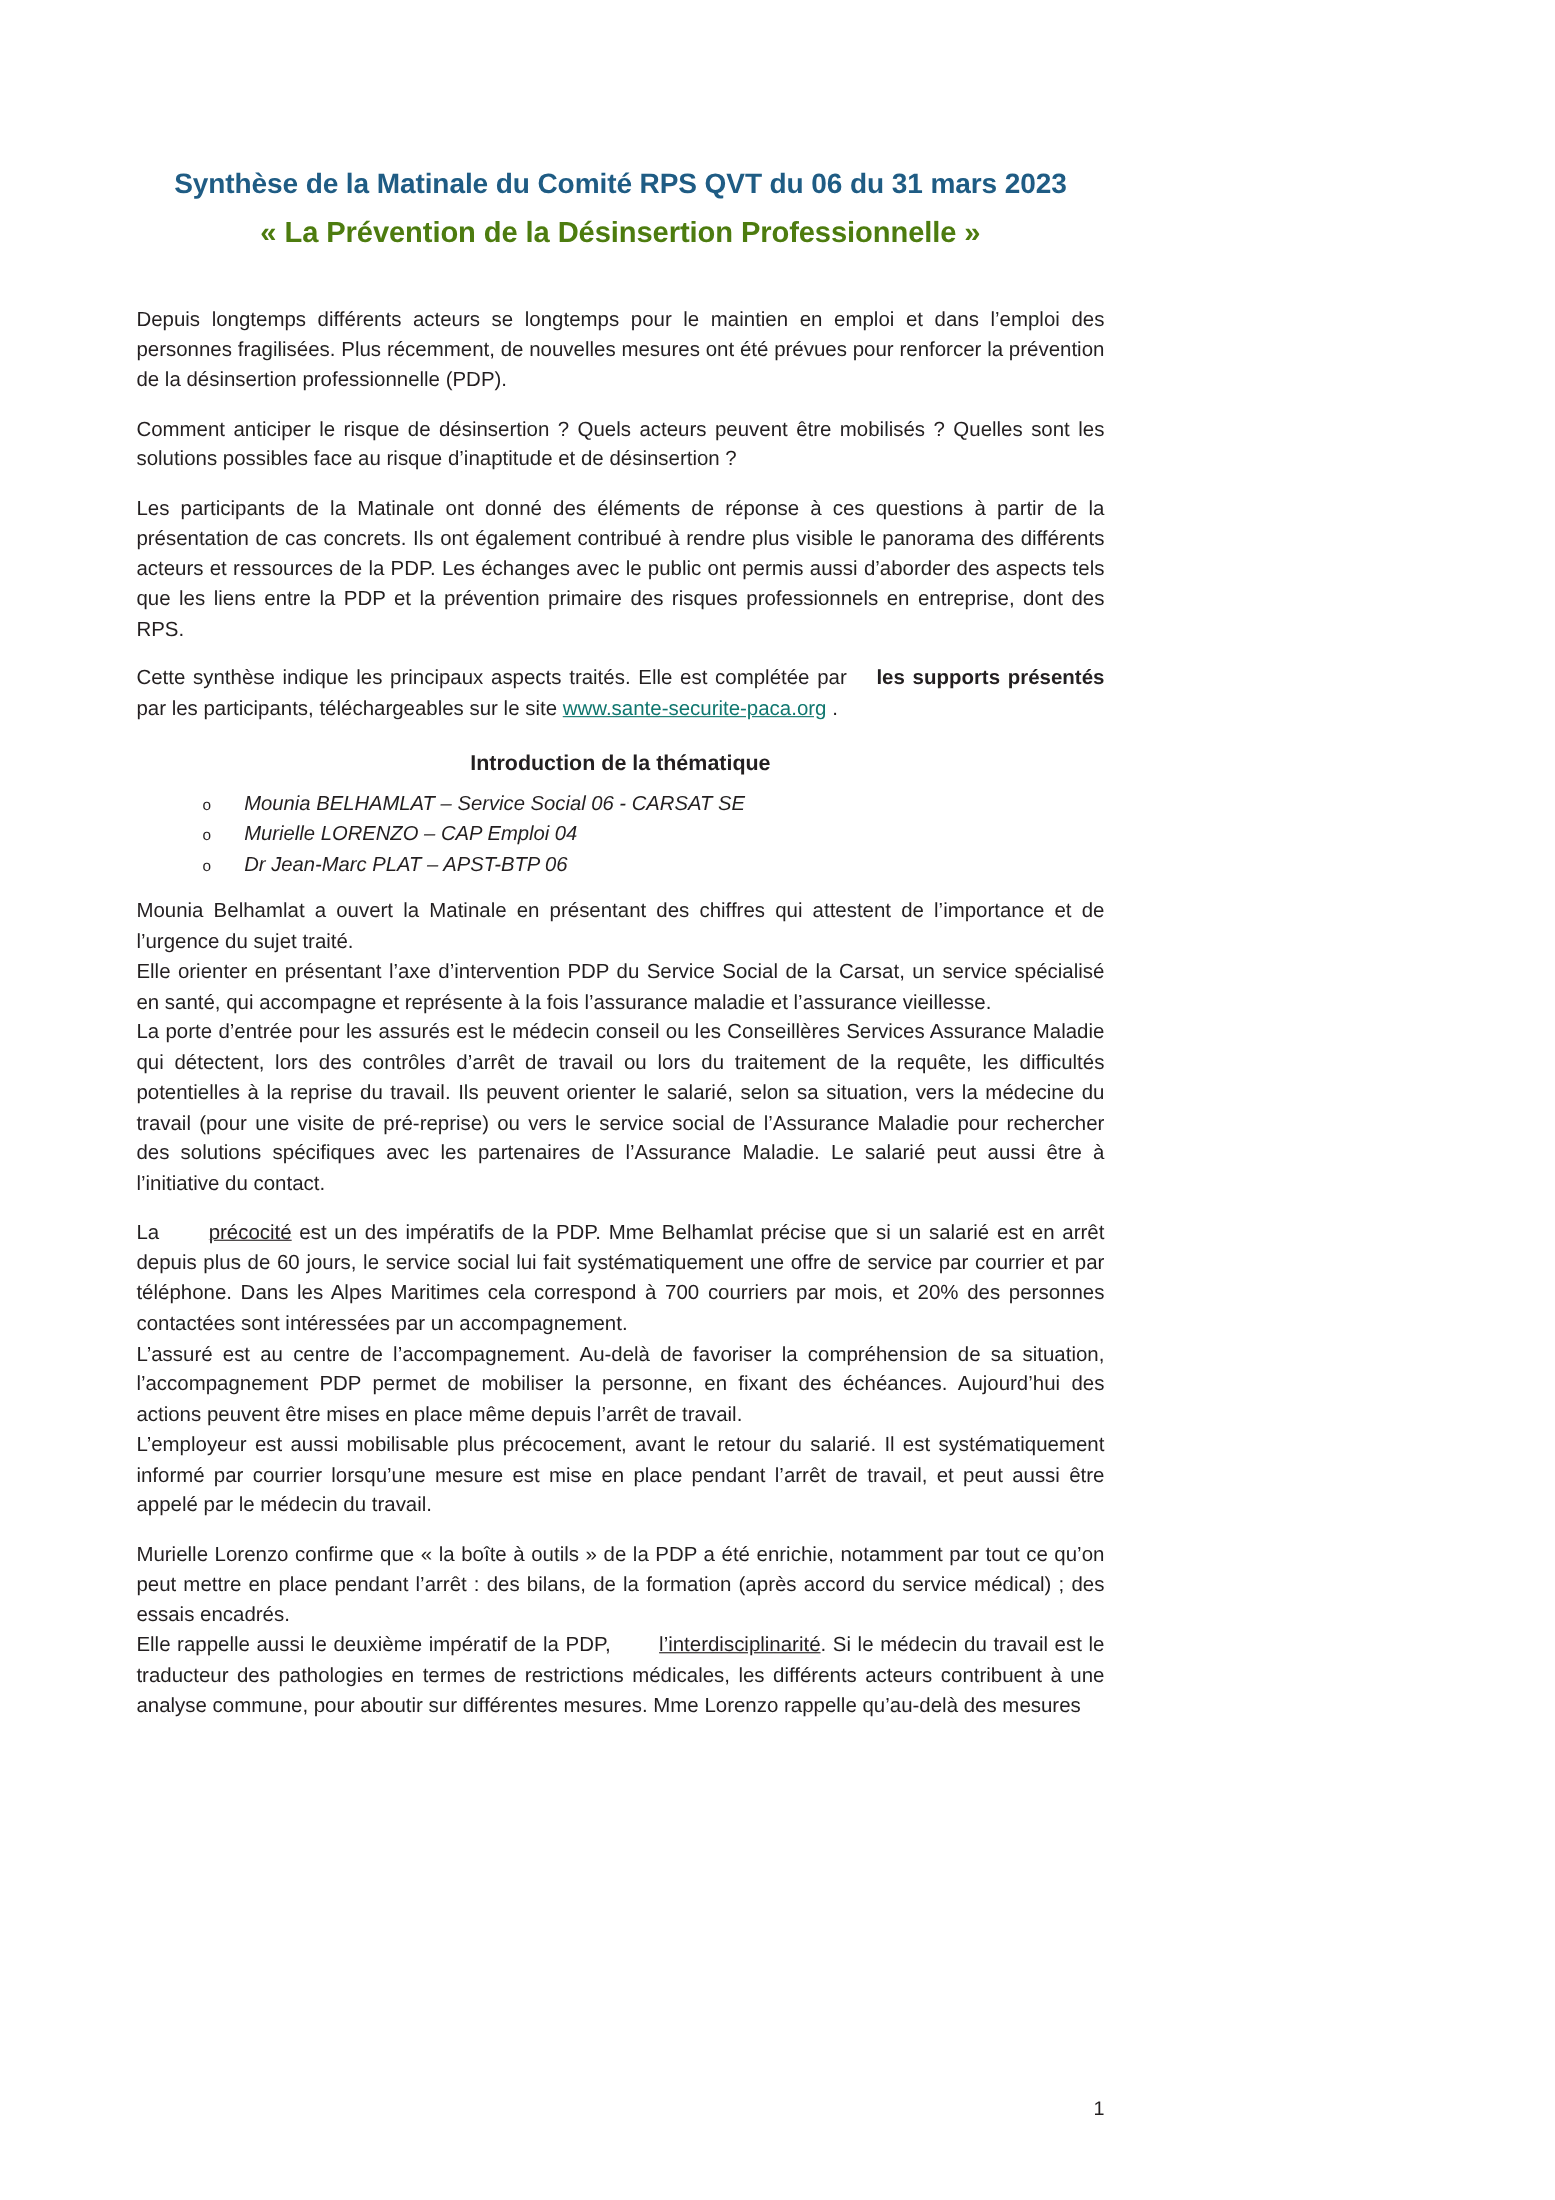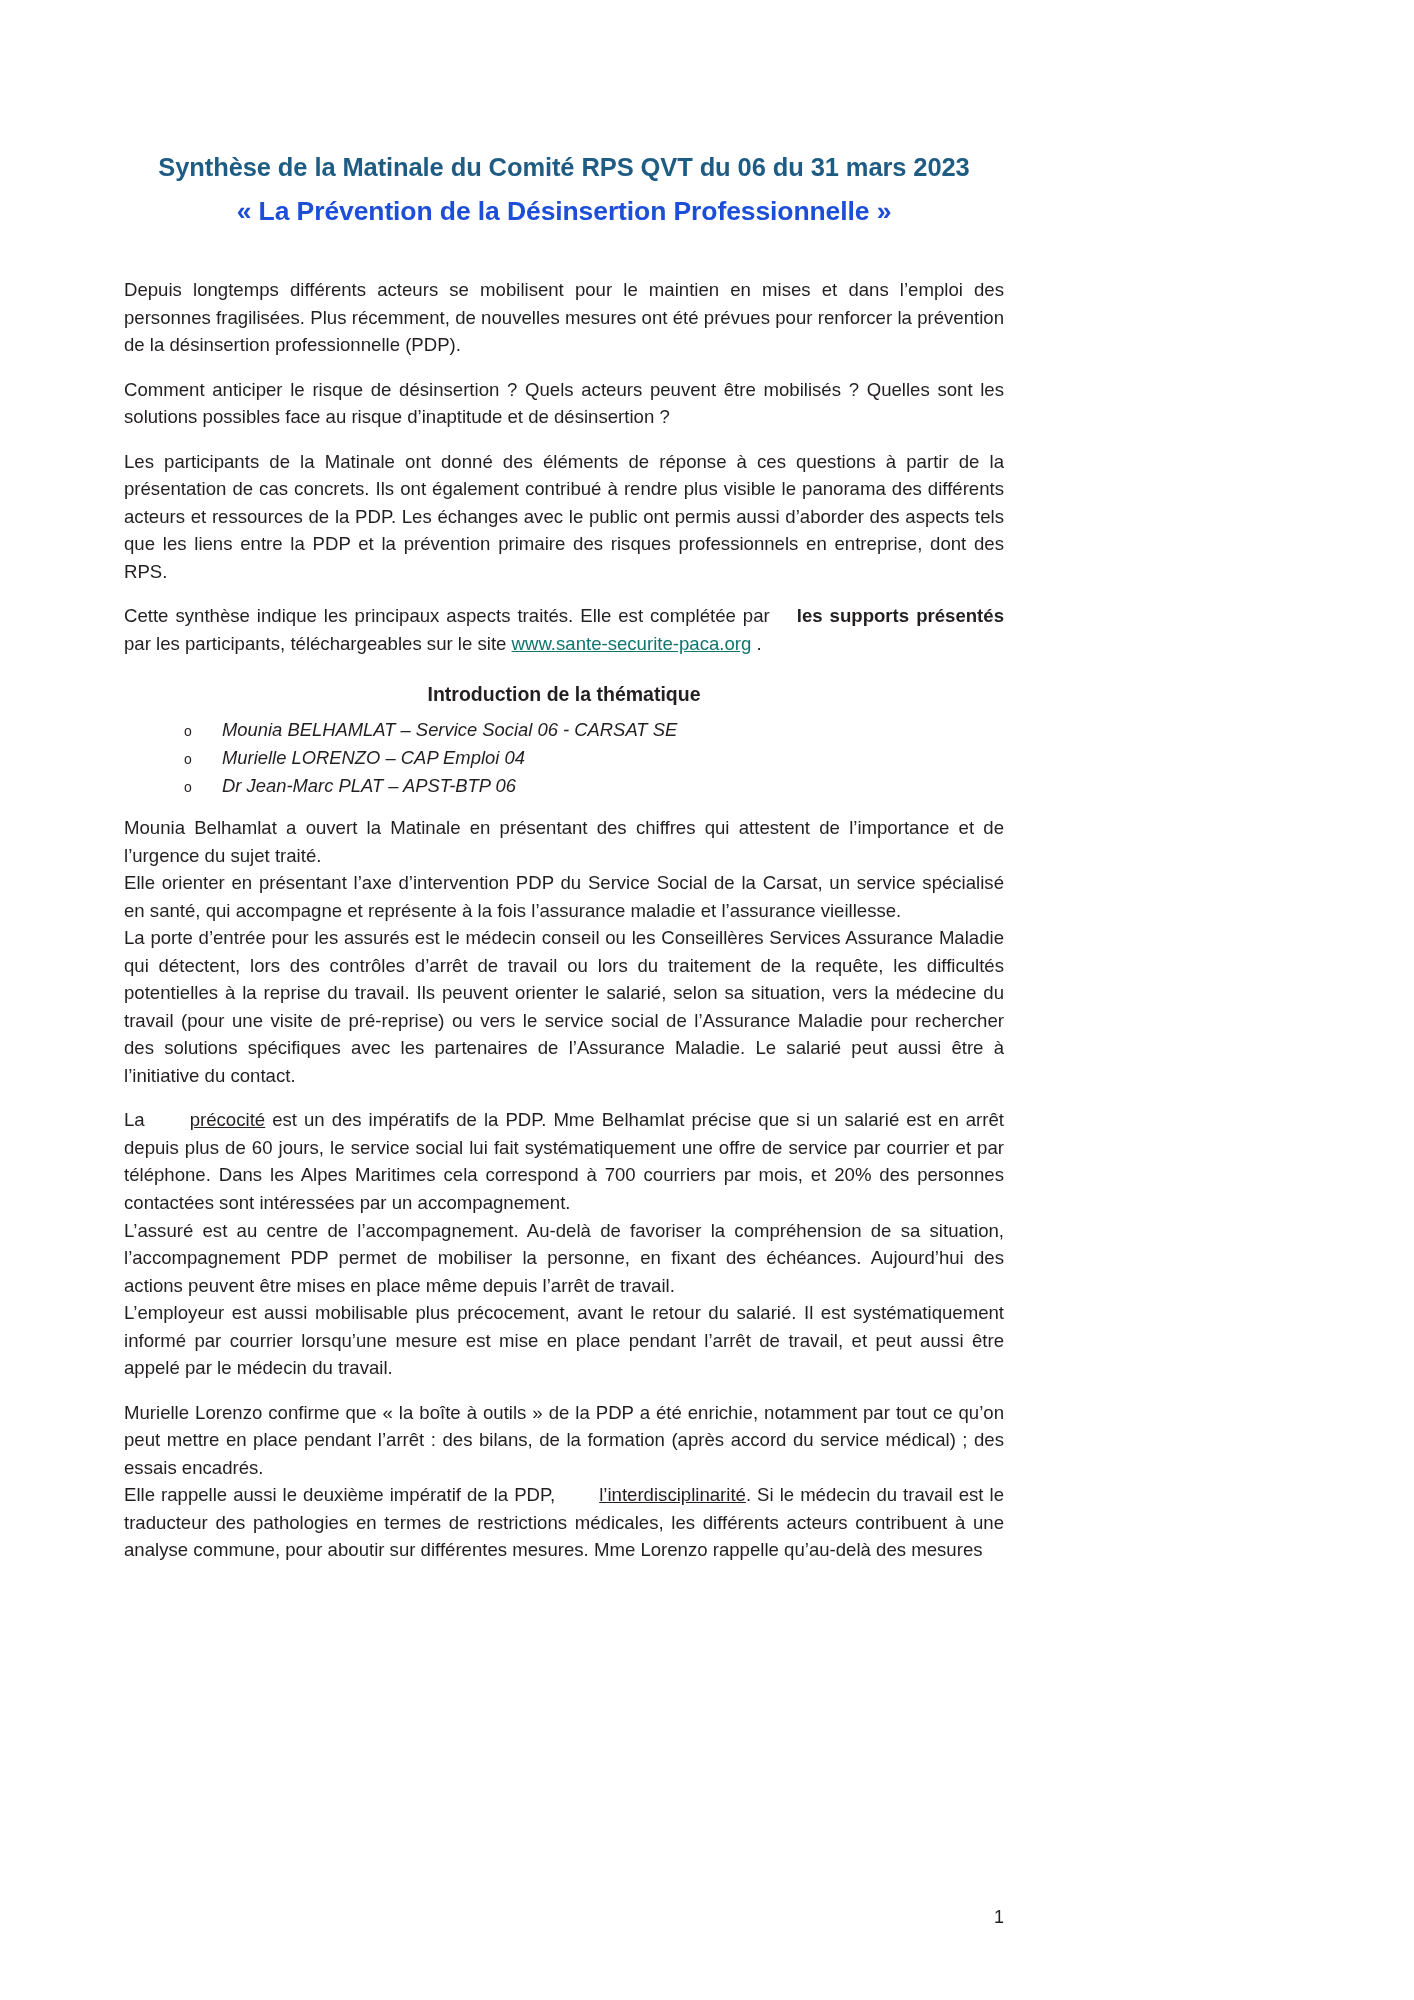--- a/index.html
+++ b/index.html
@@ -24,21 +24,21 @@
   .doc-title {
     font-size: 25.5px;
     font-weight: bold;
     color: #1f5c84;
     line-height: 1.35;
     letter-spacing: -0.1px;
   }
   .doc-subtitle {
     font-size: 26.5px;
     font-weight: bold;
-    color: #1d4ed8;
+    color: #4d7c0f;
     line-height: 1.35;
     margin-top: 10px;
     letter-spacing: -0.1px;
   }
   p.body {
     font-size: 18.6px;
     line-height: 1.48;
     text-align: justify;
     margin: 0 0 17px 0;
     color: #231f20;
@@ -95,21 +95,21 @@
 </head>
 <body>
 
 <div class="page">
 
   <div class="title-block">
     <div class="doc-title">Synthèse de la Matinale du Comité RPS QVT du 06 du 31 mars 2023</div>
     <div class="doc-subtitle">« La Prévention de la Désinsertion Professionnelle »</div>
   </div>
 
-  <p class="body">Depuis longtemps différents acteurs se mobilisent pour le maintien en mises et dans l’emploi des personnes fragilisées. Plus récemment, de nouvelles mesures ont été prévues pour renforcer la prévention de la désinsertion professionnelle (PDP).</p>
+  <p class="body">Depuis longtemps différents acteurs se longtemps pour le maintien en emploi et dans l’emploi des personnes fragilisées. Plus récemment, de nouvelles mesures ont été prévues pour renforcer la prévention de la désinsertion professionnelle (PDP).</p>
 
   <p class="body">Comment anticiper le risque de désinsertion ? Quels acteurs peuvent être mobilisés ? Quelles sont les solutions possibles face au risque d’inaptitude et de désinsertion ?</p>
 
   <p class="body">Les participants de la Matinale ont donné des éléments de réponse à ces questions à partir de la présentation de cas concrets. Ils ont également contribué à rendre plus visible le panorama des différents acteurs et ressources de la PDP. Les échanges avec le public ont permis aussi d’aborder des aspects tels que les liens entre la PDP et la prévention primaire des risques professionnels en entreprise, dont des RPS.</p>
 
   <p class="body"><span>Cette synthèse indique les principaux aspects traités. Elle est complétée par </span><span class="b">les supports présentés</span><span> par les participants, téléchargeables sur le site </span><a class="link" href="#">www.sante-securite-paca.org</a><span> .</span></p>
 
   <div class="section-head">Introduction de la thématique</div>
 
   <ul class="speakers">

